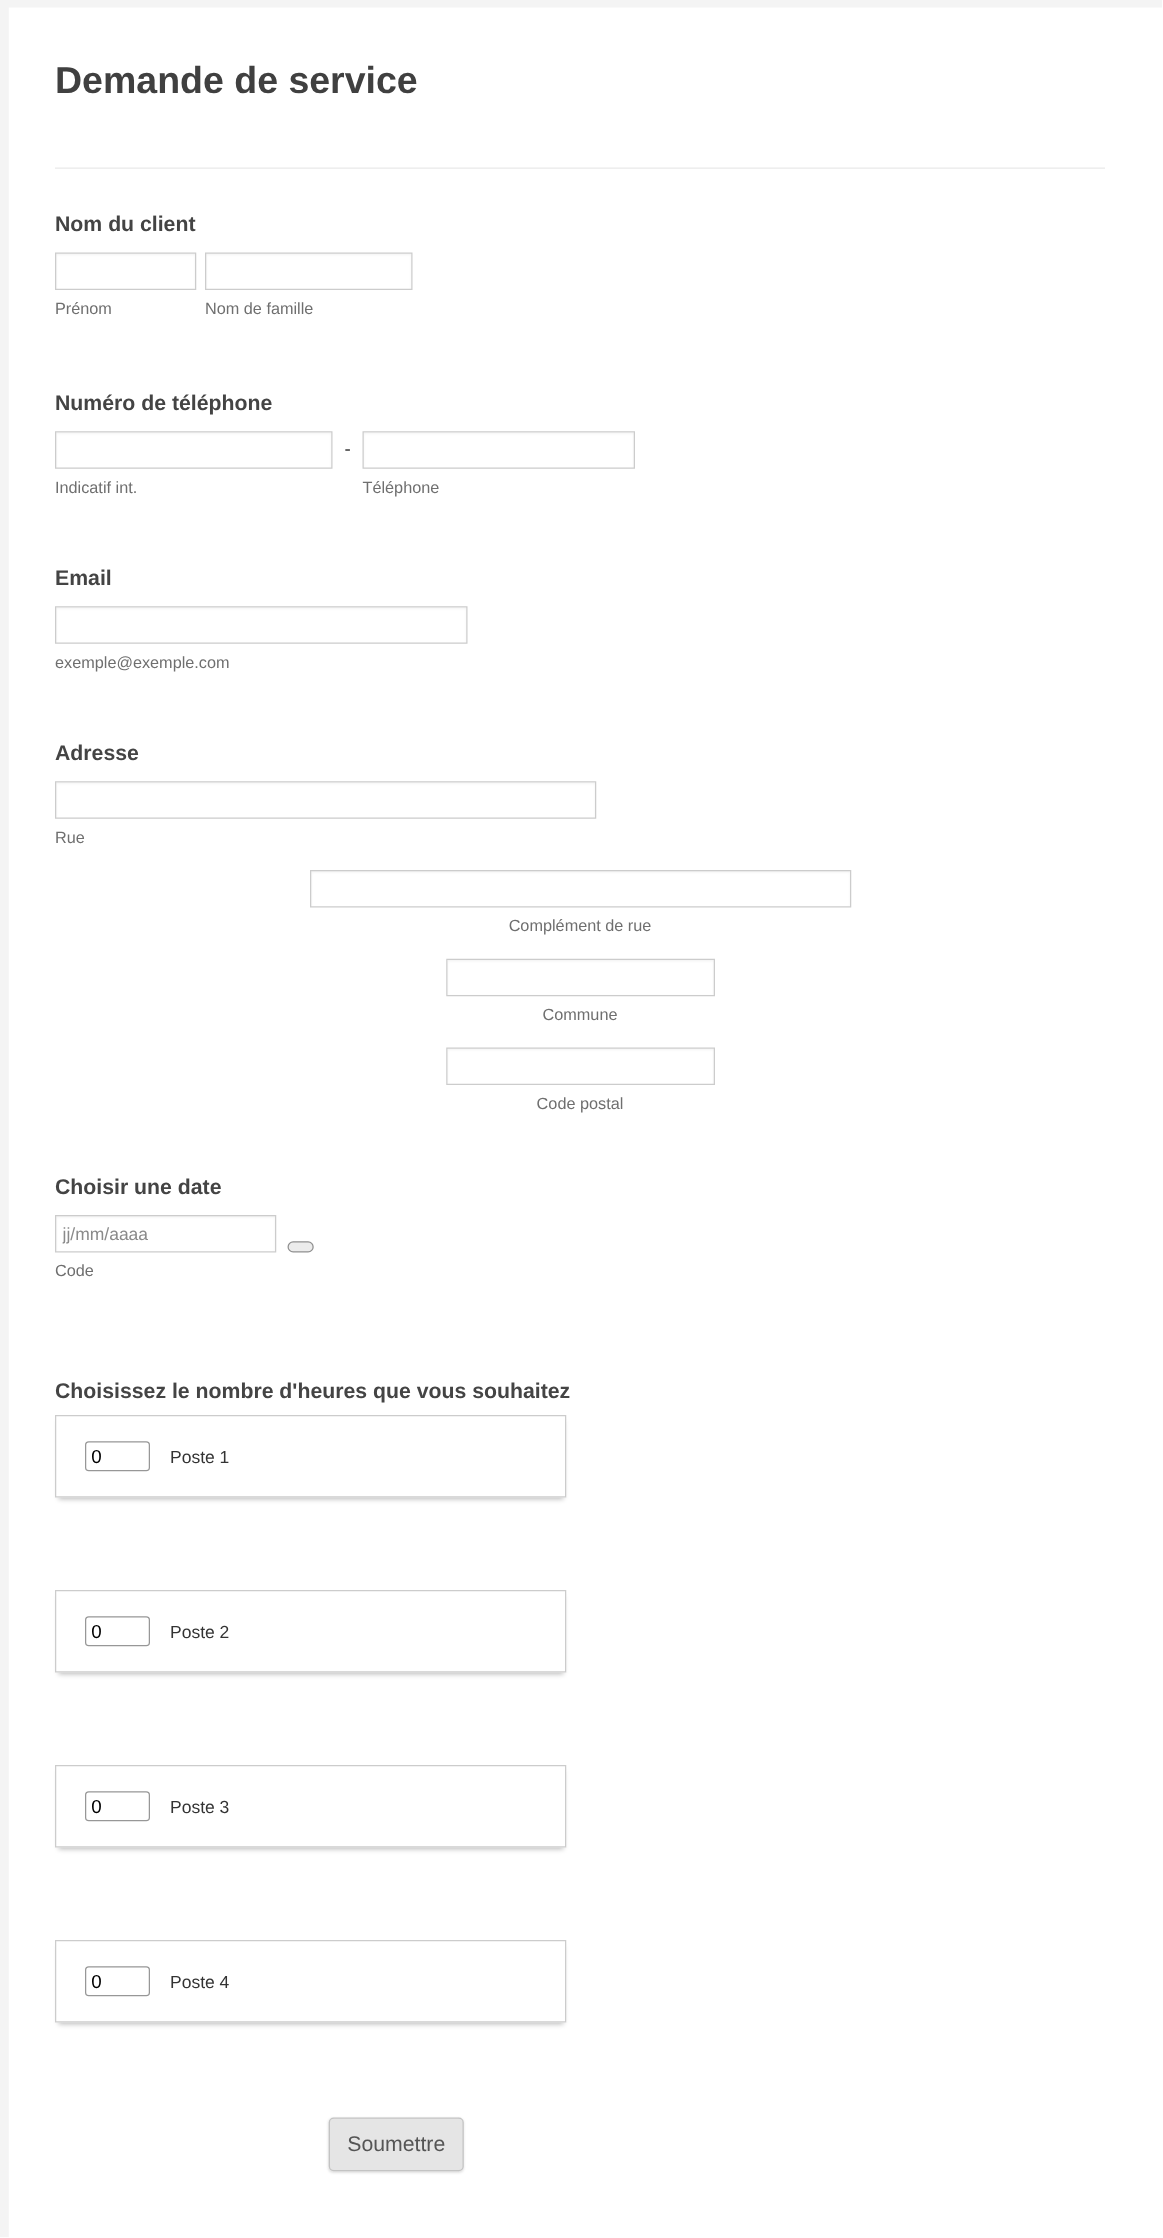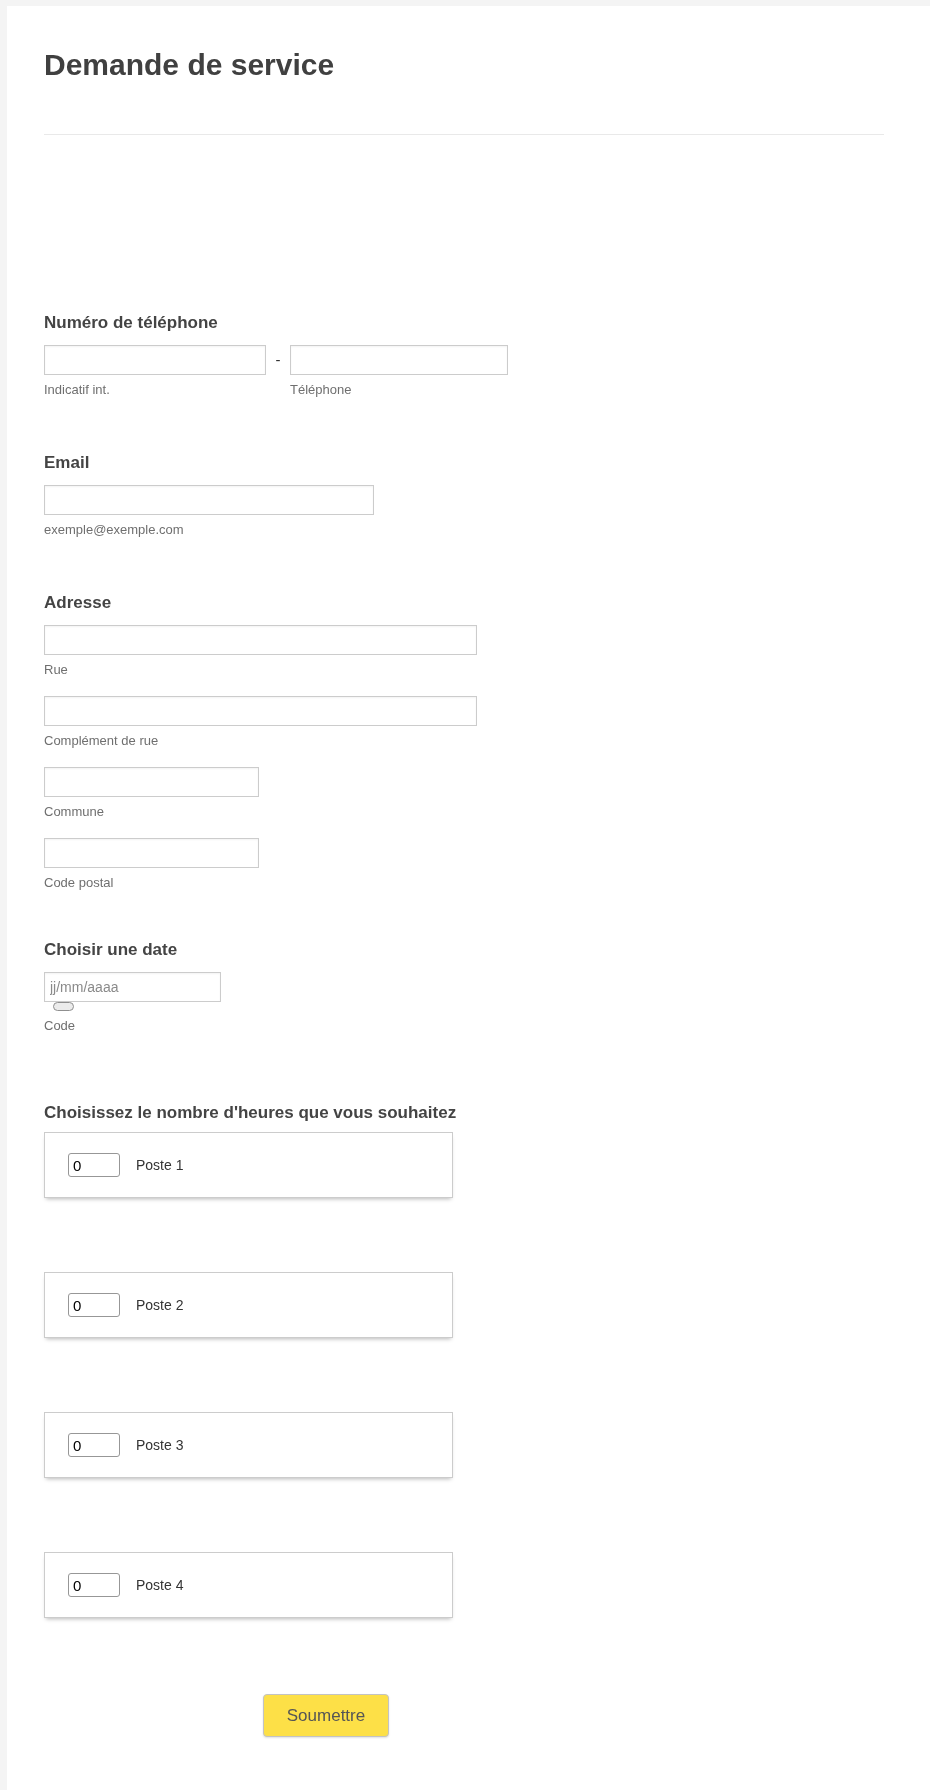--- a/index.html
+++ b/index.html
@@ -51,28 +51,28 @@
   .w113 { width:113px; }
   .w166 { width:166px; }
   .w222 { width:222px; }
   .w218 { width:218px; }
   .w330 { width:330px; }
   .w433 { width:433px; }
   .w215 { width:215px; }
   .w177 { width:177px; font-size:17px; color:#333; }
 
   .fields-mt { margin-top:12px; }
-  .addr-gap  { margin-top:18px; }
+  .addr-gap  { margin-top:18px;align-items:center; }
 
   .phone-sep {
     width:24px; text-align:center; line-height:30px;
     font-size:15px; color:#333;
   }
 
-  .date-row { display:flex; align-items:flex-start;flex-direction:column; }
+  .date-row { display:flex; align-items:flex-end; }
   .date-picker-pill {
     display:inline-block; width:21px; height:9px; margin-left:9px;
     border:1px solid #8f8f8f; border-radius:5px; background:#ececec;
     cursor:pointer;
   }
 
   .poste-box {
     width:409px; height:66px; background:#fff;
     border:1px solid #ccc;
     box-shadow:0 3px 4px -2px rgba(0,0,0,0.28);
@@ -83,22 +83,22 @@
     width:52px; height:24px !important;
     border:1px solid #979797 !important; border-radius:3px;
     font-size:15px !important; color:#000 !important;
     padding:1px 4px !important; box-shadow:none !important;
   }
   .poste-label { font-size:14px; color:#333; margin-left:16px; }
 
   .submit-btn {
     font-family:"Liberation Sans", sans-serif;
     display:inline-block; margin-left:219px;
-    width:126px; height:43px;
-    background:#fde047; border:1px solid #c3c3c3; border-radius:4px;
+    width:108px; height:43px;
+    background:#e5e5e5; border:1px solid #c3c3c3; border-radius:4px;
     font-size:17px; color:#555;
     box-shadow:0 1px 2px rgba(0,0,0,0.12);
     cursor:pointer;
   }
 
   
   #sec-header  { top:48px; }
   #sec-name    { top:170px; }
   #sec-phone   { top:313px; }
   #sec-email   { top:453px; }
@@ -114,20 +114,33 @@
 
   <div class="edge-top"></div>
   <div class="edge-left"></div>
 
   <div class="section" id="sec-header">
     <h1 class="form-title">Demande de service</h1>
   </div>
 
   <div class="divider"></div>
 
+  <div class="section" id="sec-name">
+    <div class="q-label">Nom du client</div>
+    <div class="row fields-mt">
+      <div class="col gap7">
+        <input type="text" class="w113" value="" style="">
+        <span class="sub-label">Prénom</span>
+      </div>
+      <div class="col">
+        <input type="text" class="w166" value="" style="">
+        <span class="sub-label">Nom de famille</span>
+      </div>
+    </div>
+  </div>
 
   <div class="section" id="sec-phone">
     <div class="q-label">Numéro de téléphone</div>
     <div class="row fields-mt">
       <div class="col">
         <input type="text" class="w222" value="" style="">
         <span class="sub-label">Indicatif int.</span>
       </div>
       <div class="phone-sep">-</div>
       <div class="col">

